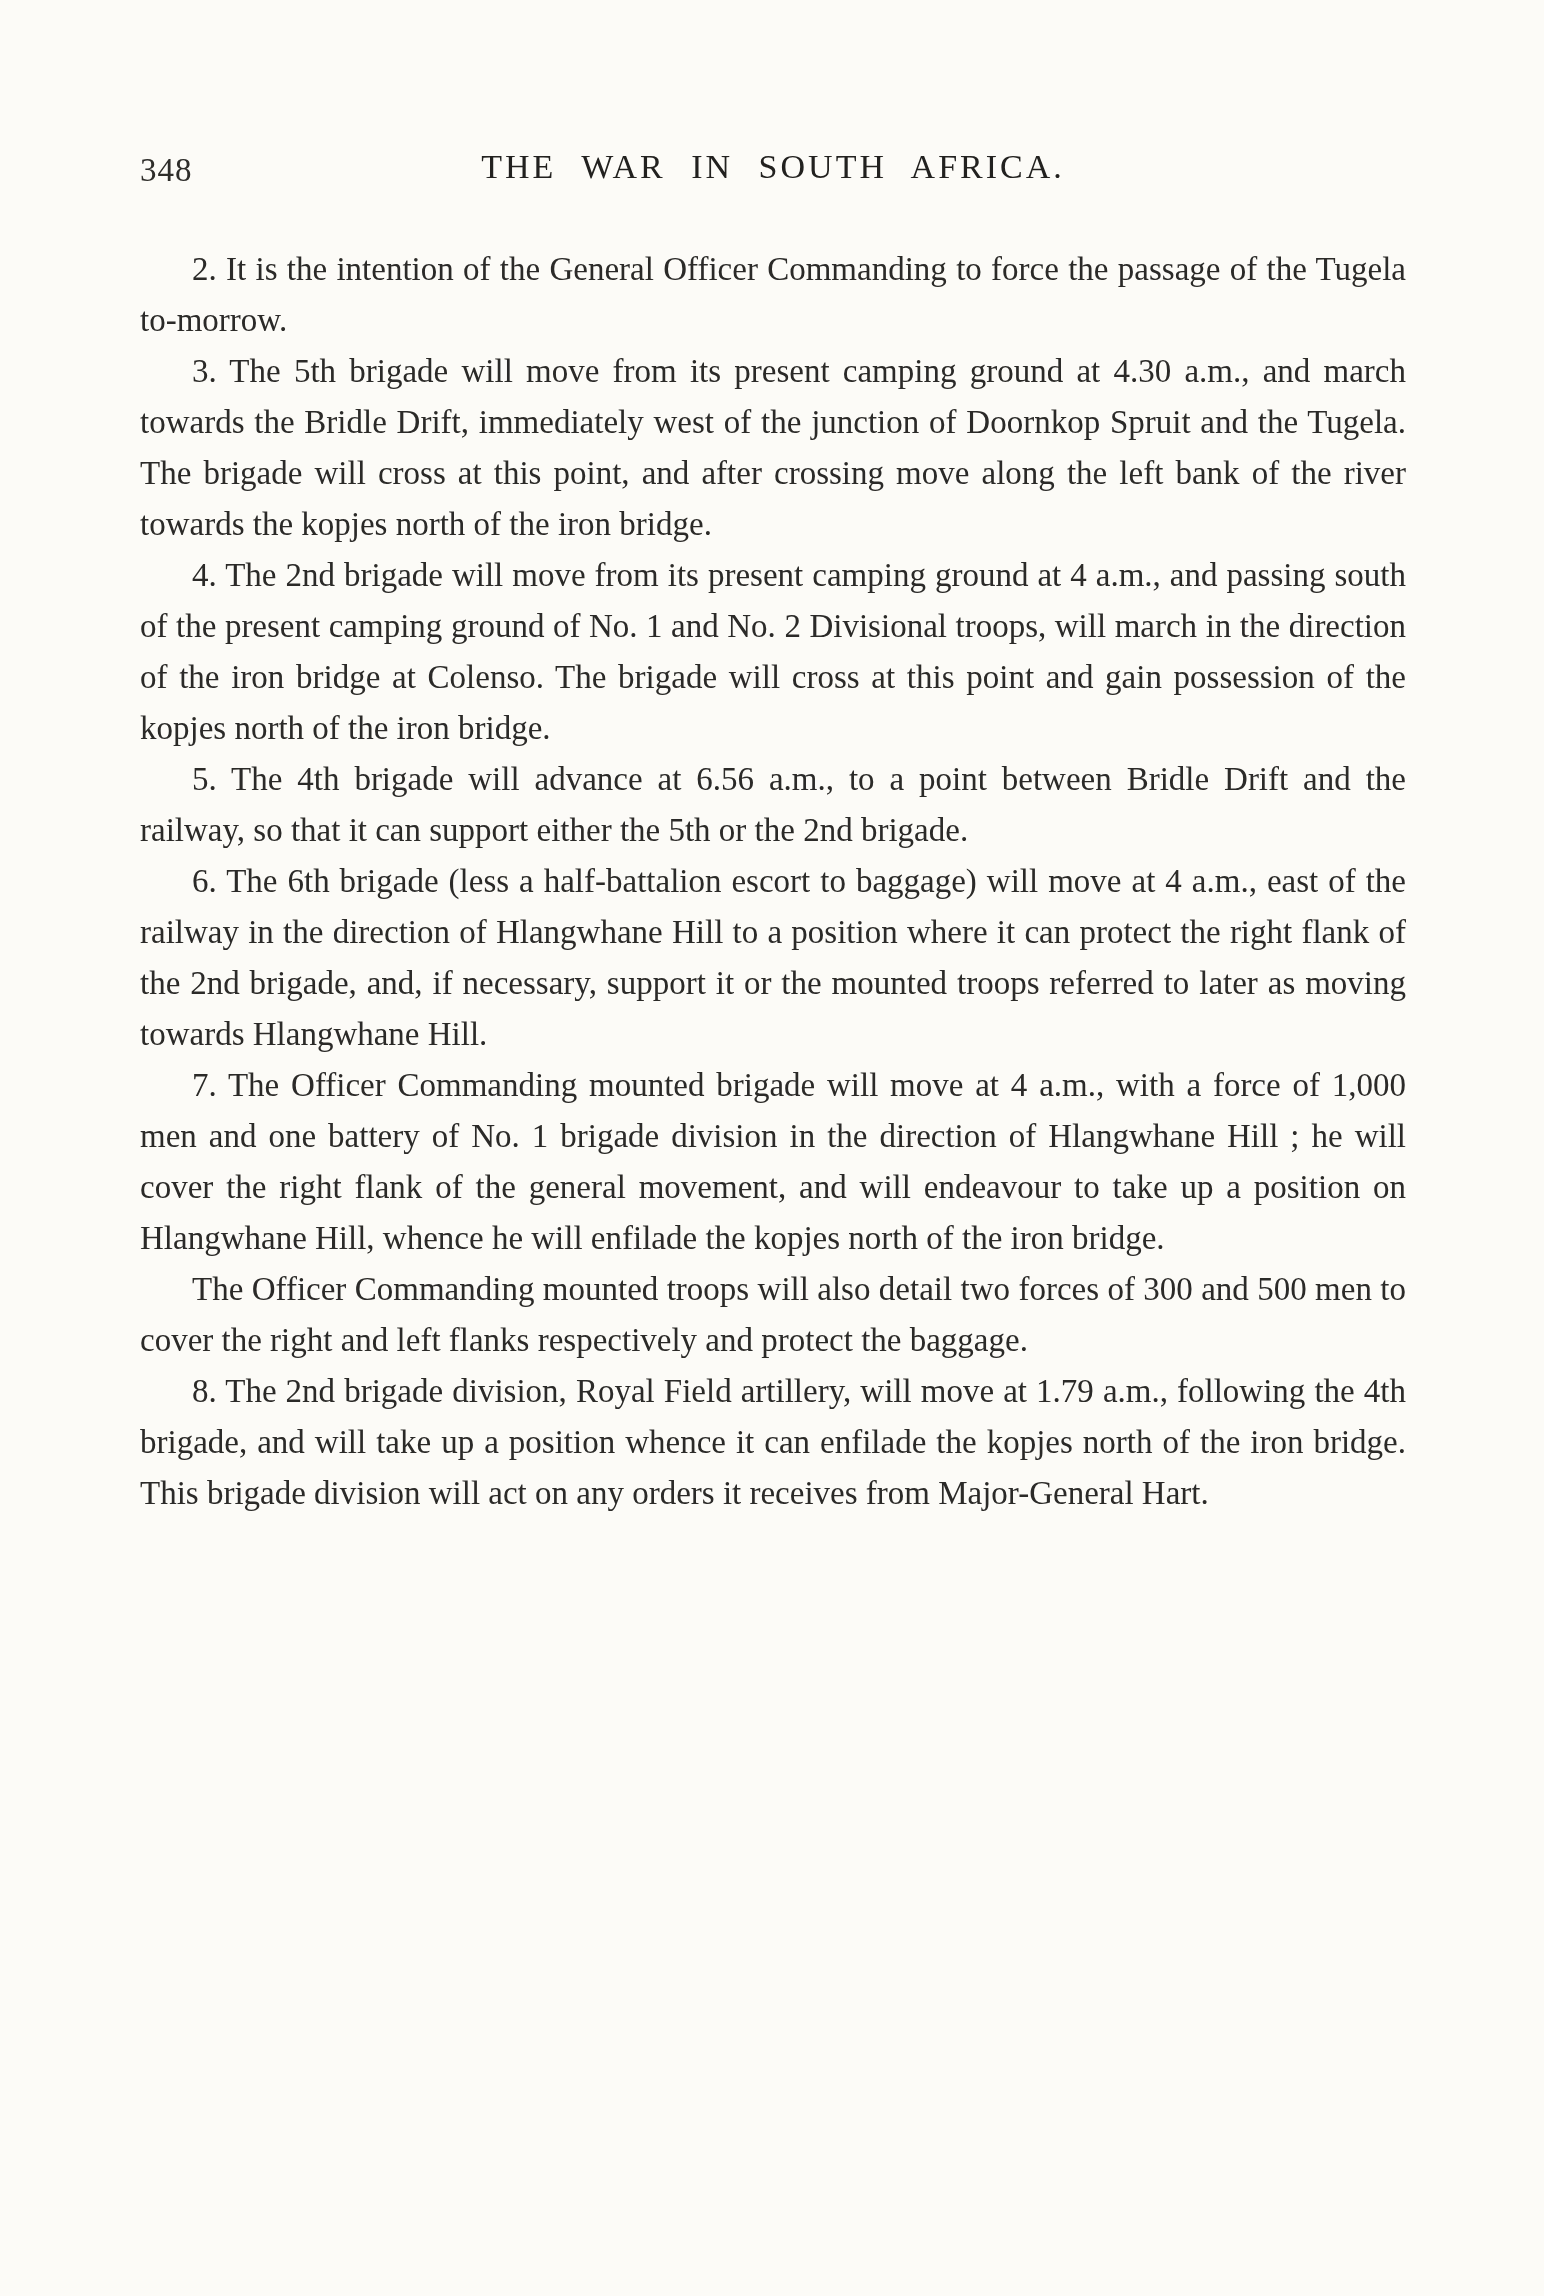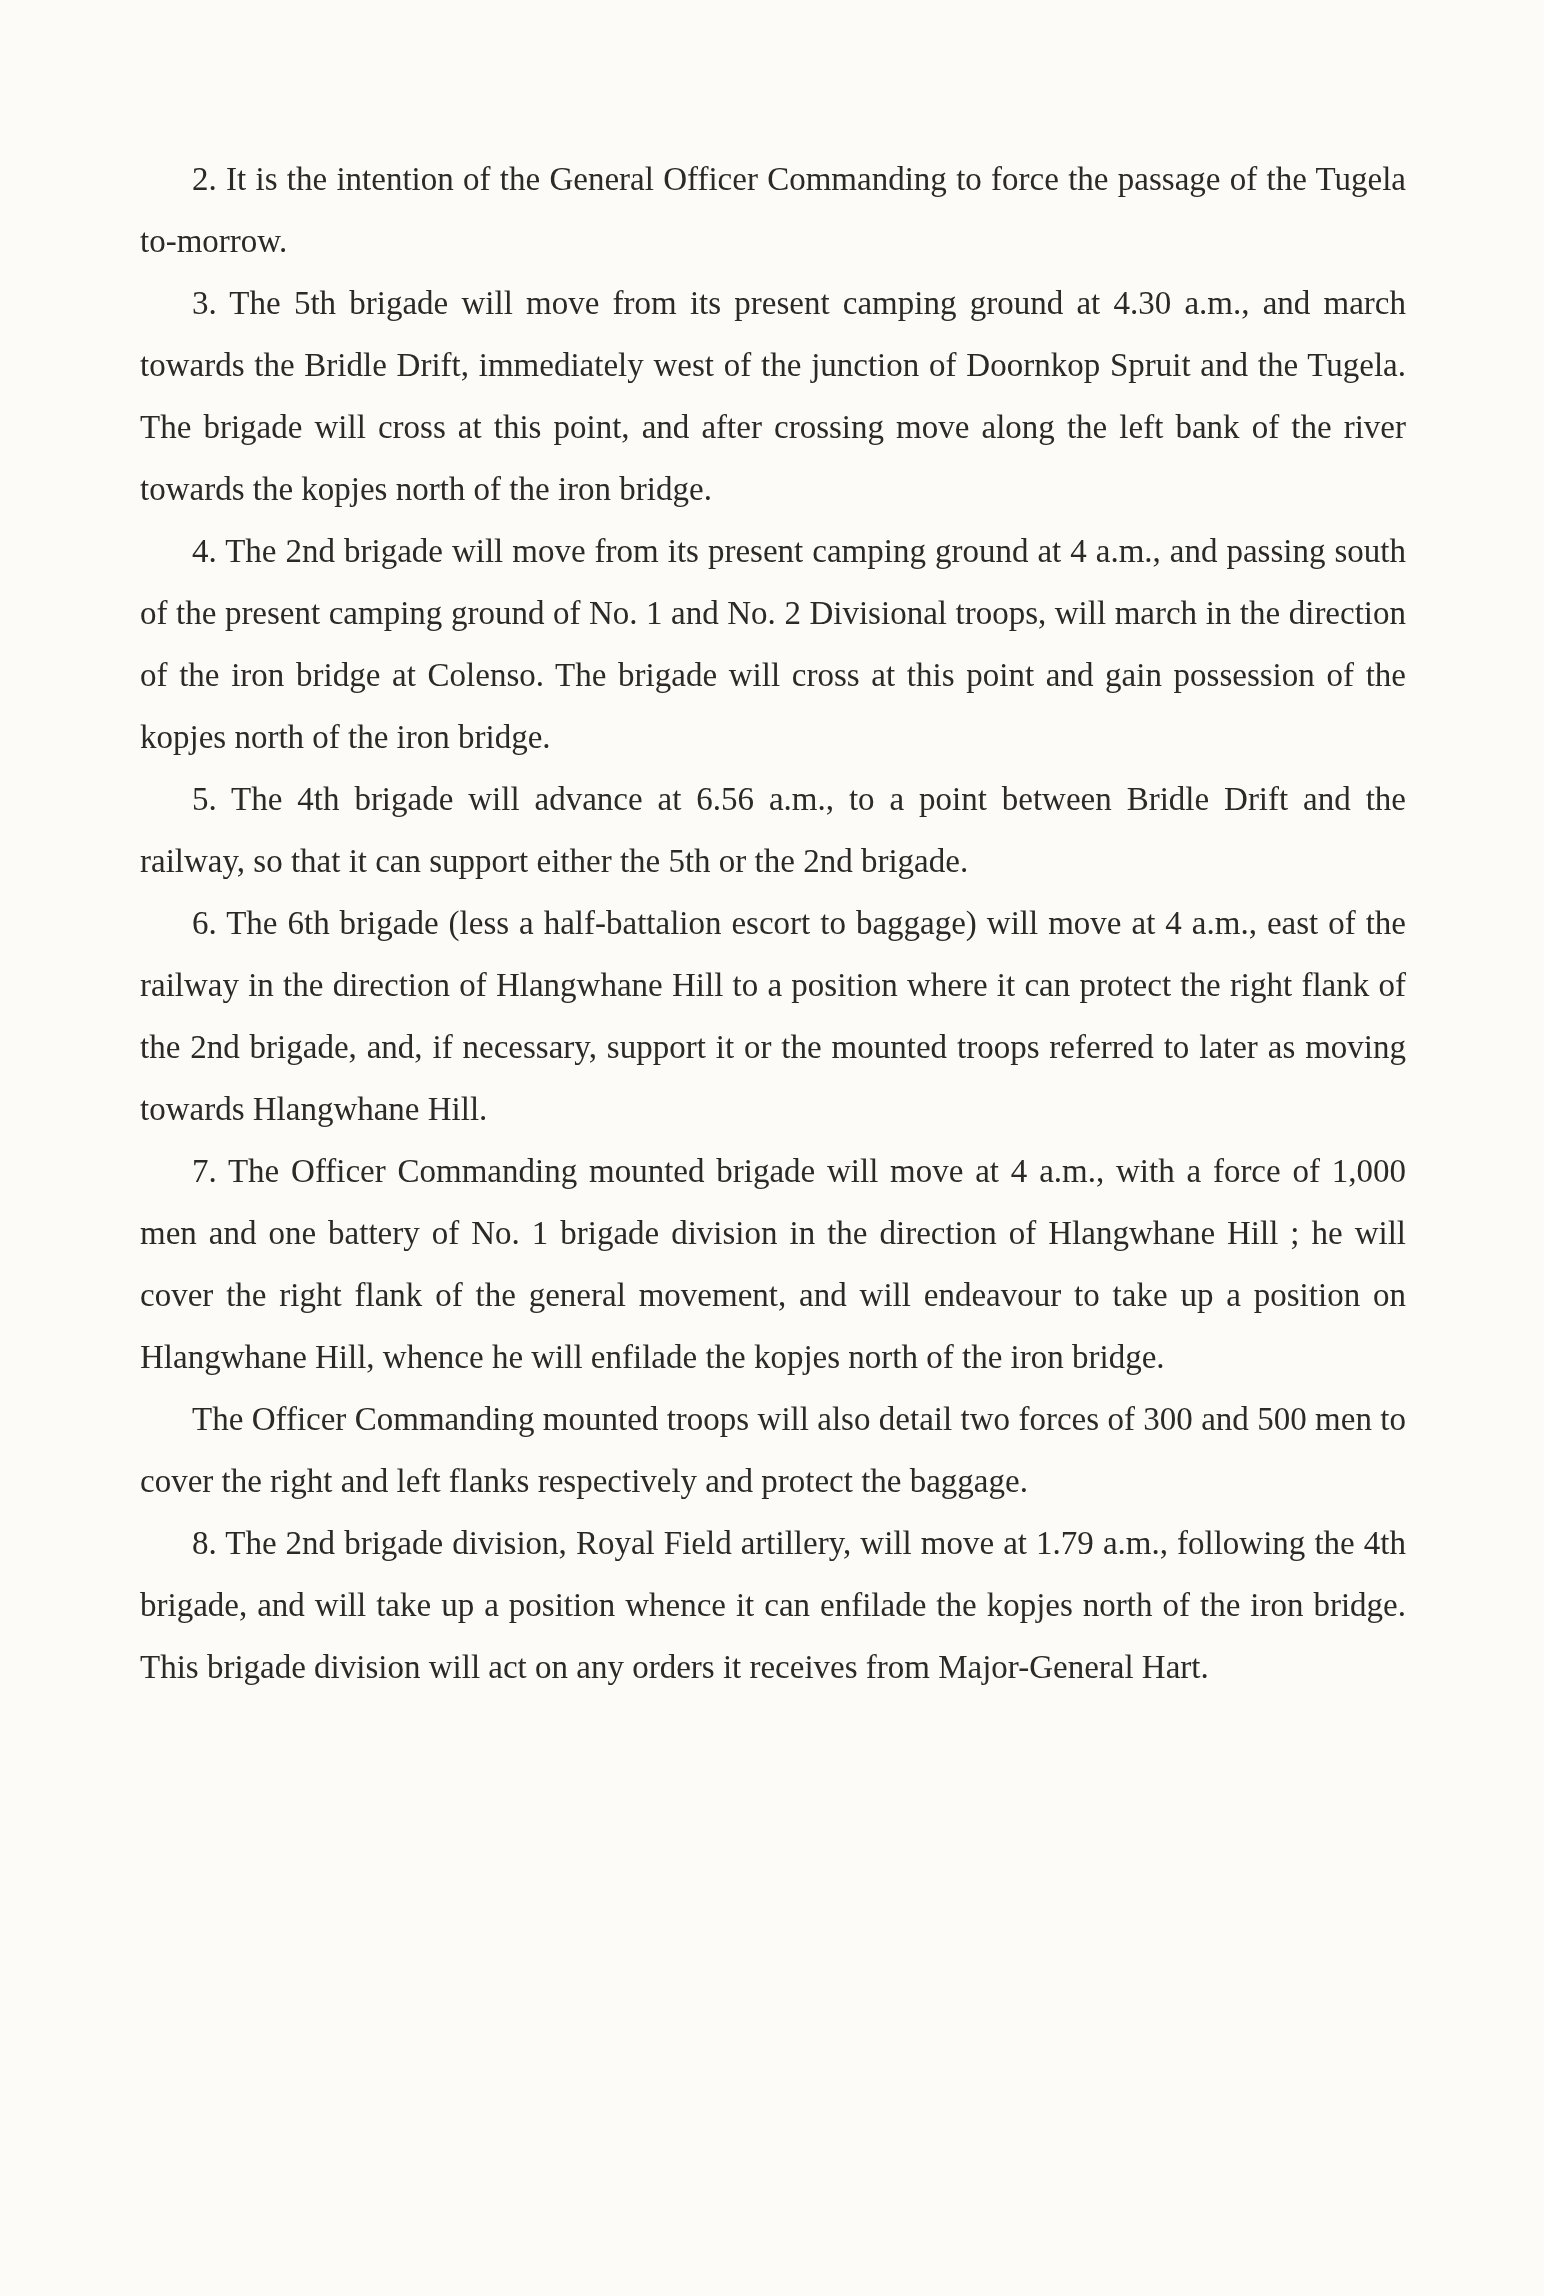--- a/index.html
+++ b/index.html
@@ -38,34 +38,38 @@
     margin: 0;
     text-align: center;
     font-size: 34px;
     font-weight: normal;
     letter-spacing: 3px;
     word-spacing: 14px;
     color: #22211f;
   }
   main.text-block {
     font-size: 33px;
-    line-height: 62px;
+    line-height: 51px;
   }
   p.para {
     margin: 0;
     text-align: justify;
     text-indent: 52px;
     text-justify: inter-word;
   }
 </style>
 </head>
 <body>
 
 <div class="page">
 
+  <header class="page-header">
+    <span class="page-number">348</span>
+    <h1 class="running-title">THE WAR IN SOUTH AFRICA.</h1>
+  </header>
 
   <main class="text-block">
     <p class="para">2. It is the intention of the General Officer Commanding to force the passage of the Tugela to-morrow.</p>
     <p class="para">3. The 5th brigade will move from its present camping ground at 4.30 a.m., and march towards the Bridle Drift, immediately west of the junction of Doornkop Spruit and the Tugela. The brigade will cross at this point, and after crossing move along the left bank of the river towards the kopjes north of the iron bridge.</p>
     <p class="para">4. The 2nd brigade will move from its present camping ground at 4 a.m., and passing south of the present camping ground of No. 1 and No. 2 Divisional troops, will march in the direction of the iron bridge at Colenso. The brigade will cross at this point and gain possession of the kopjes north of the iron bridge.</p>
     <p class="para">5. The 4th brigade will advance at 6.56 a.m., to a point between Bridle Drift and the railway, so that it can support either the 5th or the 2nd brigade.</p>
     <p class="para">6. The 6th brigade (less a half-battalion escort to baggage) will move at 4 a.m., east of the railway in the direction of Hlangwhane Hill to a position where it can protect the right flank of the 2nd brigade, and, if necessary, support it or the mounted troops referred to later as moving towards Hlangwhane Hill.</p>
     <p class="para">7. The Officer Commanding mounted brigade will move at 4 a.m., with a force of 1,000 men and one battery of No. 1 brigade division in the direction of Hlangwhane Hill ; he will cover the right flank of the general movement, and will endeavour to take up a position on Hlangwhane Hill, whence he will enfilade the kopjes north of the iron bridge.</p>
     <p class="para">The Officer Commanding mounted troops will also detail two forces of 300 and 500 men to cover the right and left flanks respectively and protect the baggage.</p>
     <p class="para">8. The 2nd brigade division, Royal Field artillery, will move at 1.79 a.m., following the 4th brigade, and will take up a position whence it can enfilade the kopjes north of the iron bridge. This brigade division will act on any orders it receives from Major-General Hart.</p>

